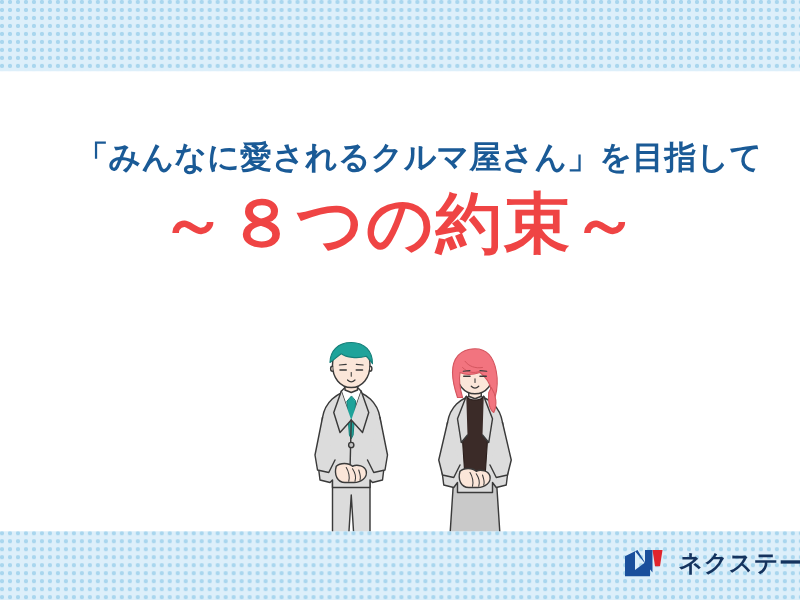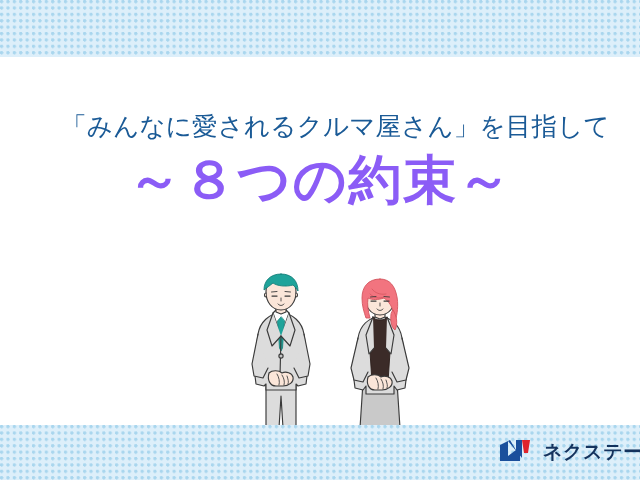--- a/index.html
+++ b/index.html
@@ -43,21 +43,21 @@
   
   #headline-block {
     position: absolute;
     top: 112px;
     left: 0;
     width: 640px;
     text-align: center;
   }
   #headline-line-1 {
     font-size: 25.5px;
-    font-weight: 400;
+    font-weight: 700;
     letter-spacing: 0.2px;
     line-height: 1.1;
     white-space: nowrap;
     margin-left: 31px;
   }
   #headline-line-2 {
     margin-top: 12px;
     font-size: 53px;
     font-weight: 700;
     letter-spacing: 1.5px;
@@ -103,21 +103,21 @@
 </style>
 </head>
 <body>
 
 <div id="banner" style="background: rgb(255, 255, 255);">
 
   <div id="dot-band-top" class="dot-band" style="background-color: rgb(221, 239, 250); background-image: radial-gradient(circle at 1.6px 1.6px, rgb(169, 214, 238) 1.5px, rgba(0, 0, 0, 0) 1.9px);"></div>
 
   <div id="headline-block">
     <div id="headline-line-1" style="color: rgb(26, 90, 150);">「みんなに愛されるクルマ屋さん」を目指して</div>
-    <div id="headline-line-2" style="color: #8b5cf6;">～８つの約束～</div>
+    <div id="headline-line-2" style="color: #ef4444;">～８つの約束～</div>
   </div>
 
   <div id="illustration">
     <svg viewBox="0 0 190 158" xmlns="http://www.w3.org/2000/svg">
       <g stroke="#3a3a3a" stroke-width="1.15" stroke-linejoin="round" stroke-linecap="round" fill="none">
 
         <g>
 
           <path d="M30 110 L30 156 L43 156 L45 124 L47 156 L60 156 L60 110 Z" fill="#dcdcdc"></path>
 

